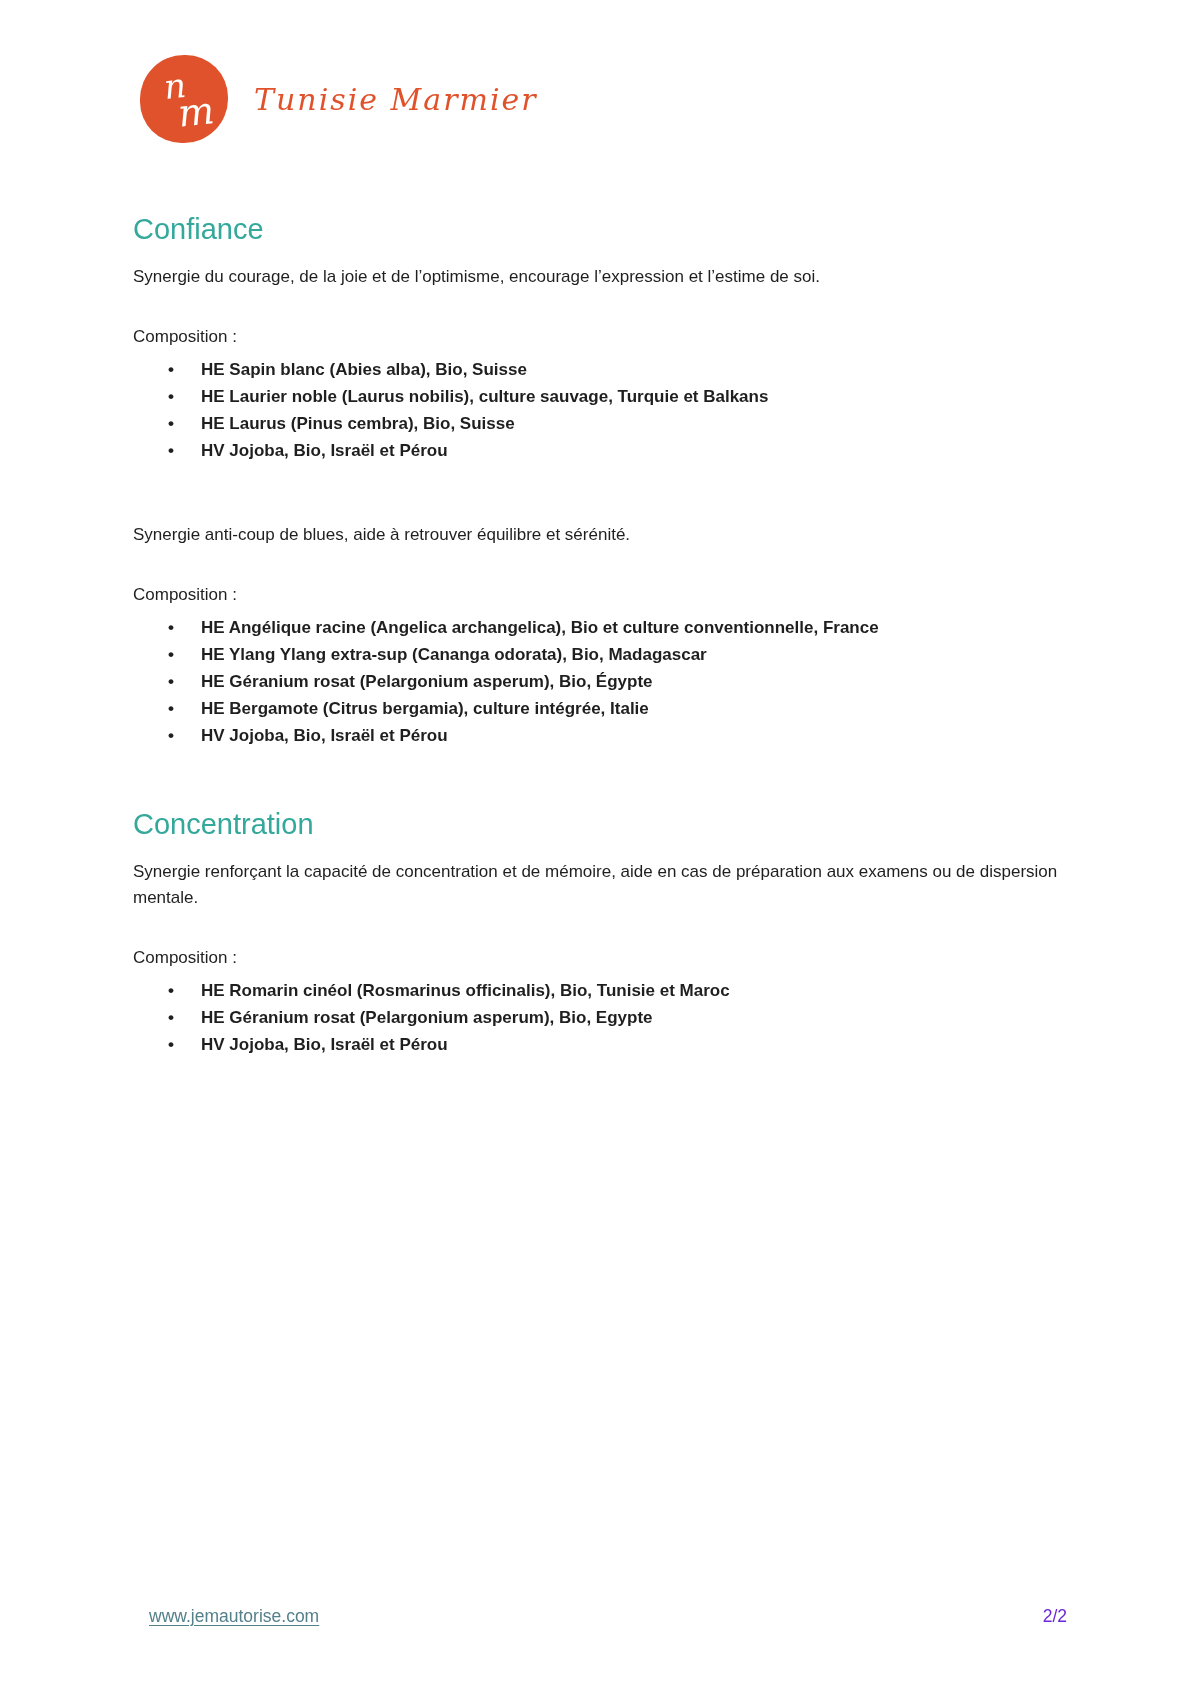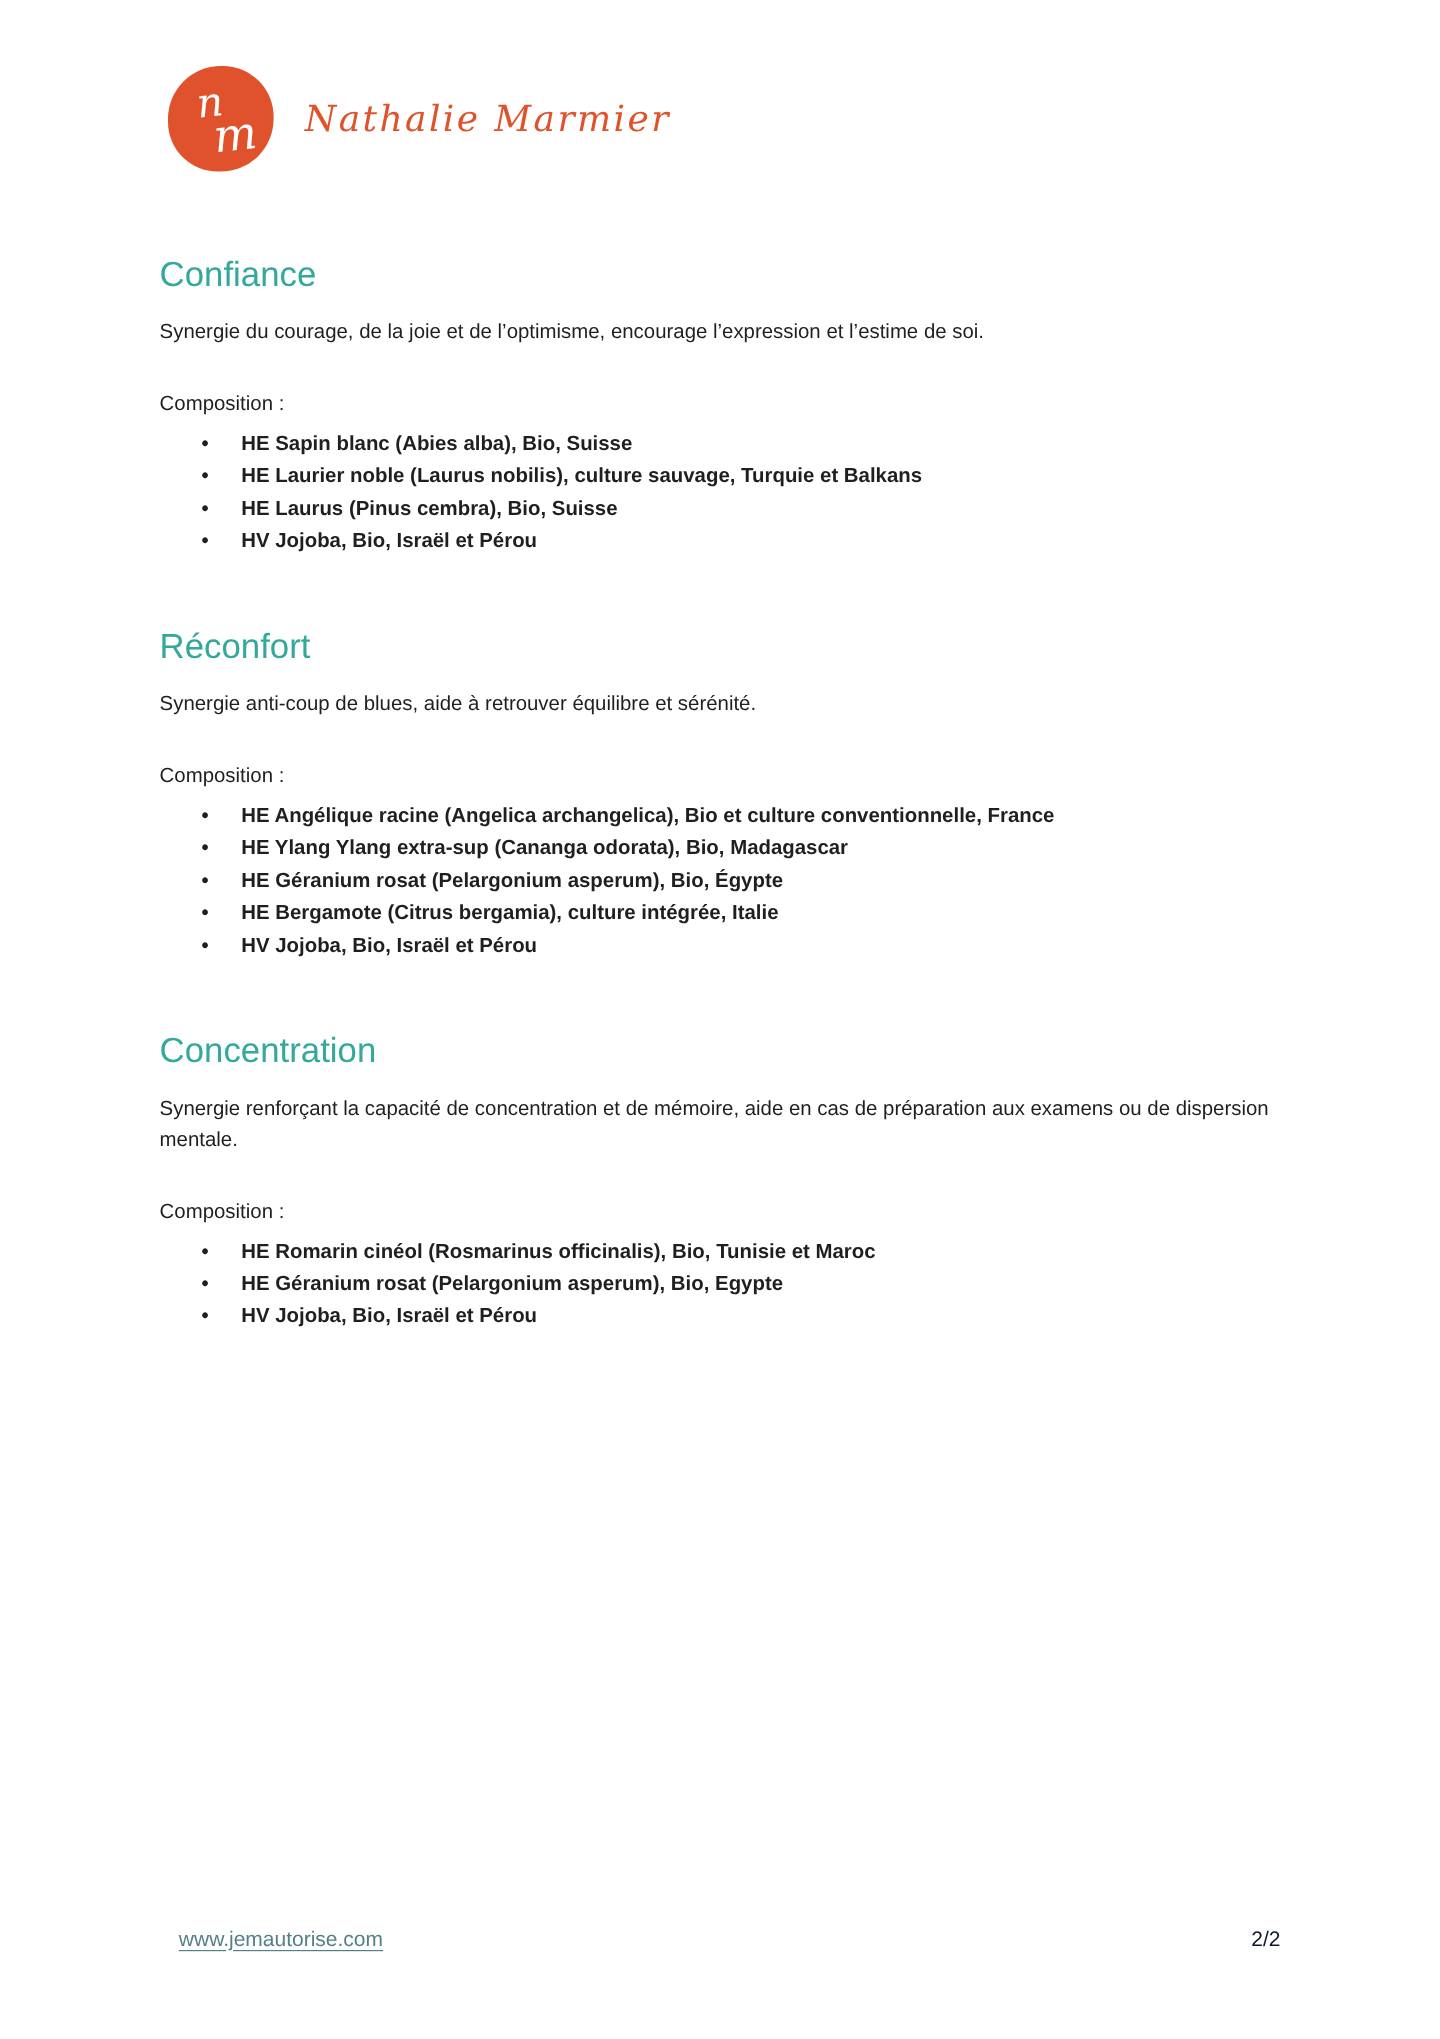--- a/index.html
+++ b/index.html
@@ -107,51 +107,50 @@
     align-items: baseline;
     font-size: 17.5px;
     margin-left: 16px;
   }
   .footer-link {
     color: var(--footer-link, #54808A);
     text-decoration: underline;
     text-underline-offset: 3px;
     cursor: pointer;
   }
-  .page-number { color: #0f172a; }
+  .page-number { color: #6d28d9; }
 </style>
 </head>
 <body>
 
 <div class="page">
 
   <header class="brand-header">
     <div class="logo-circle">
       <span class="logo-initial n">n</span>
       <span class="logo-initial m">m</span>
     </div>
-    <span class="brand-name">Nathalie Marmier</span>
+    <span class="brand-name">Tunisie Marmier</span>
   </header>
 
   <main class="doc-main">
 
     <section class="synergy-section">
       <h2 class="section-title">Confiance</h2>
       <p class="section-desc">Synergie du courage, de la joie et de l’optimisme, encourage l’expression et l’estime de soi.</p>
       <p class="composition-label">Composition :</p>
       <ul class="composition-list">
         <li>HE Sapin blanc (Abies alba), Bio, Suisse</li>
         <li>HE Laurier noble (Laurus nobilis), culture sauvage, Turquie et Balkans</li>
         <li>HE Laurus (Pinus cembra), Bio, Suisse</li>
         <li>HV Jojoba, Bio, Israël et Pérou</li>
       </ul>
     </section>
 
     <section class="synergy-section">
-      <h2 class="section-title">Réconfort</h2>
       <p class="section-desc">Synergie anti-coup de blues, aide à retrouver équilibre et sérénité.</p>
       <p class="composition-label">Composition :</p>
       <ul class="composition-list">
         <li>HE Angélique racine (Angelica archangelica), Bio et culture conventionnelle, France</li>
         <li>HE Ylang Ylang extra-sup (Cananga odorata), Bio, Madagascar</li>
         <li>HE Géranium rosat (Pelargonium asperum), Bio, Égypte</li>
         <li>HE Bergamote (Citrus bergamia), culture intégrée, Italie</li>
         <li>HV Jojoba, Bio, Israël et Pérou</li>
       </ul>
     </section>

